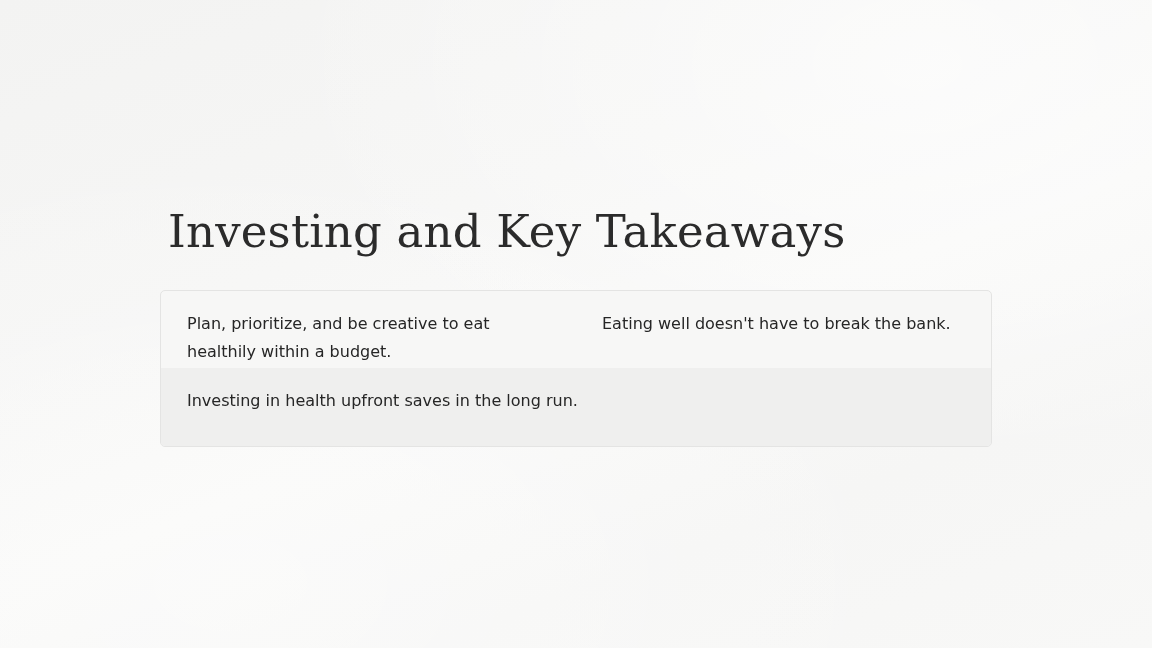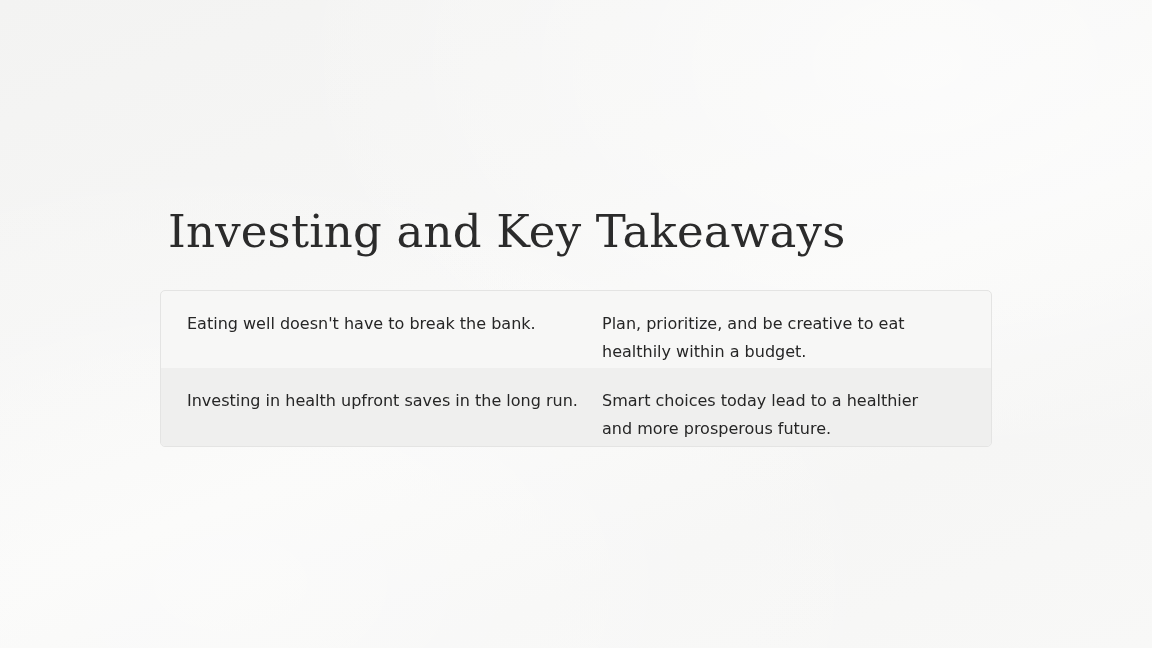--- a/index.html
+++ b/index.html
@@ -74,20 +74,19 @@
   </style>
 </head>
 <body>
 
 <div class="bg-sheen"></div>
 
 <h1 class="title">Investing and Key Takeaways</h1>
 
 <div class="table">
   <div class="row">
+    <div class="cell c2">Plan, prioritize, and be creative to eat healthily within a budget.</div>
     <div class="cell c1">Eating well doesn't have to break the bank.</div>
-    <div class="cell c2">Plan, prioritize, and be creative to eat healthily within a budget.</div>
   </div>
   <div class="row alt">
     <div class="cell c1">Investing in health upfront saves in the long run.</div>
-    <div class="cell c2">Smart choices today lead to a healthier and more prosperous future.</div>
   </div>
 </div>
 
 </body></html>

